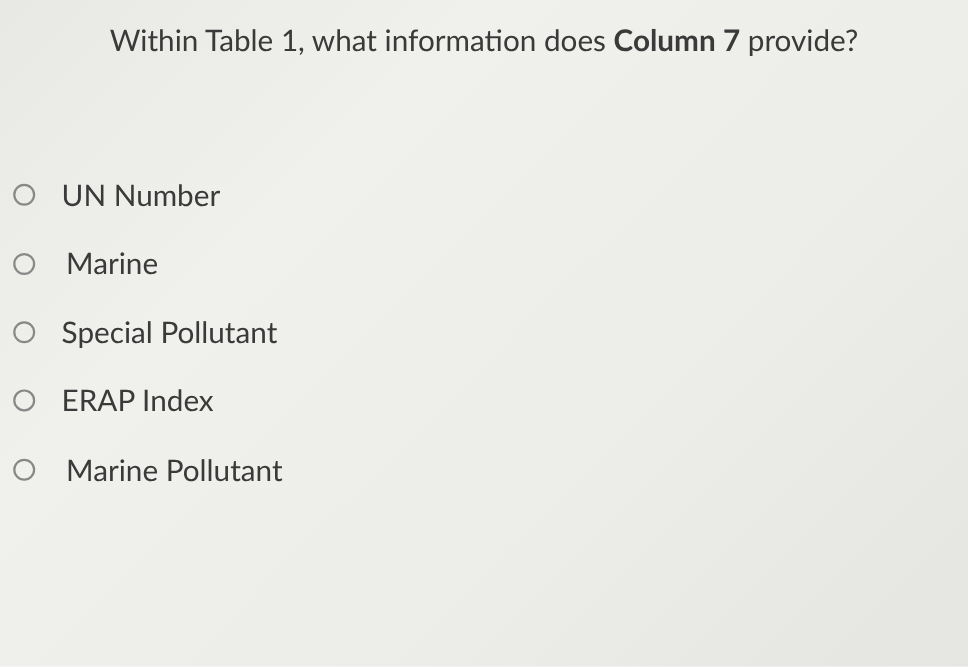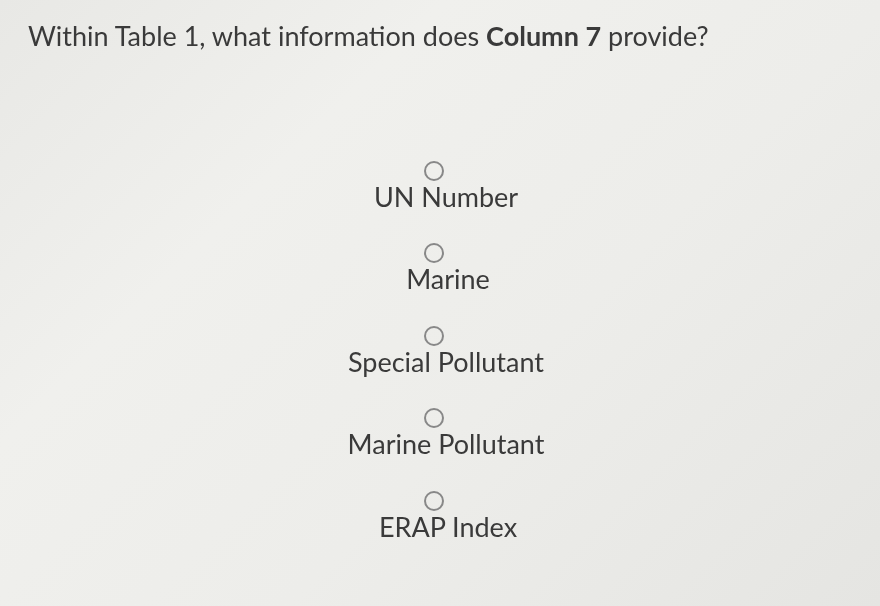--- a/index.html
+++ b/index.html
@@ -11,39 +11,39 @@
       width: 880px;
       height: 606px;
       background: linear-gradient(135deg, #e8e8e5 0%, #f0f0ed 30%, #ededea 60%, #e5e5e2 100%);
       font-family: -apple-system, BlinkMacSystemFont, "Segoe UI", "Lato", sans-serif;
       color: #3a3a3a;
       overflow: hidden;
       position: relative;
     }
     .question-container {
       padding: 18px 28px 0 28px;
+      text-align: center;
     }
     .question-text {
       font-size: 27px;
       font-weight: 400;
       color: #3a3a3a;
       line-height: 1.3;
     }
     .question-text .bold {
       font-weight: 700;
     }
     .options-container {
       margin-top: 108px;
       padding-left: 12px;
     }
     .option-row {
       display: flex;
       align-items: center;
       margin-bottom: 30px;
-      flex-direction: column;
     }
     .radio-circle {
       width: 20px;
       height: 20px;
       border: 2px solid #888;
       border-radius: 50%;
       background: transparent;
       flex-shrink: 0;
       margin-right: 24px;
       cursor: pointer;
@@ -78,19 +78,19 @@
   <div class="option-row">
     <span class="radio-circle"></span>
     <span class="option-label">Marine</span>
   </div>
   <div class="option-row">
     <span class="radio-circle"></span>
     <span class="option-label">Special Pollutant</span>
   </div>
   <div class="option-row">
     <span class="radio-circle"></span>
-    <span class="option-label">Marine Pollutant</span>
+    <span class="option-label">ERAP Index</span>
   </div>
   <div class="option-row">
     <span class="radio-circle"></span>
-    <span class="option-label">ERAP Index</span>
+    <span class="option-label">Marine Pollutant</span>
   </div>
 </div>
 
 </body></html>

